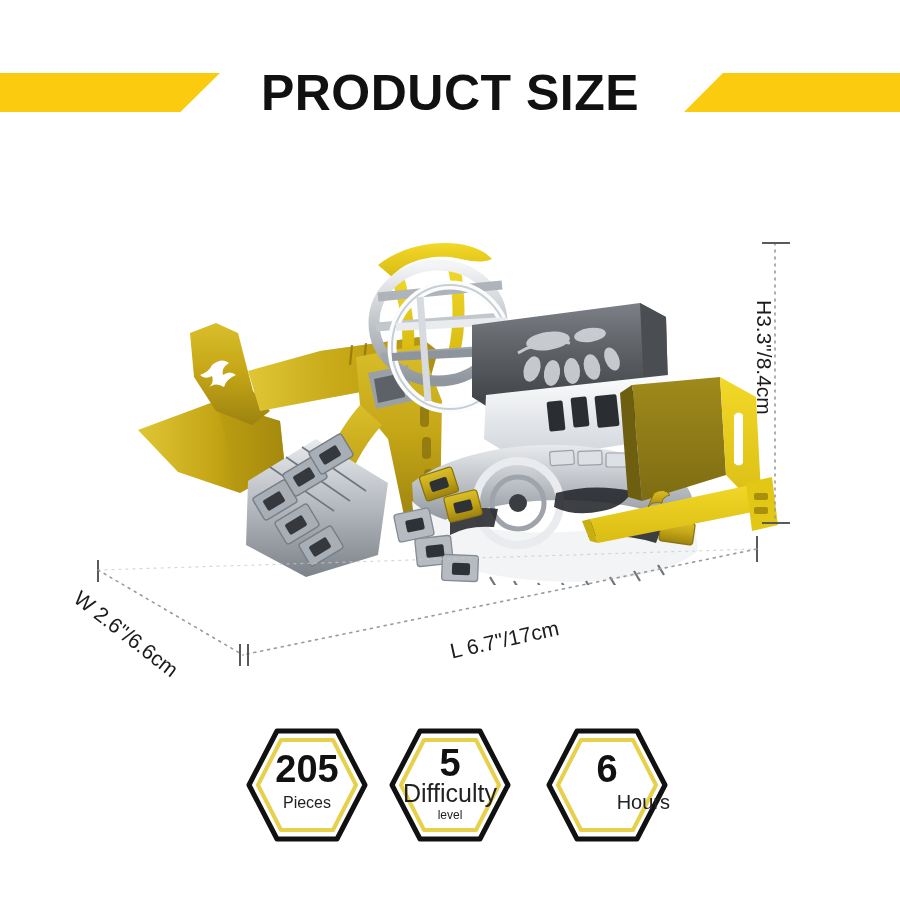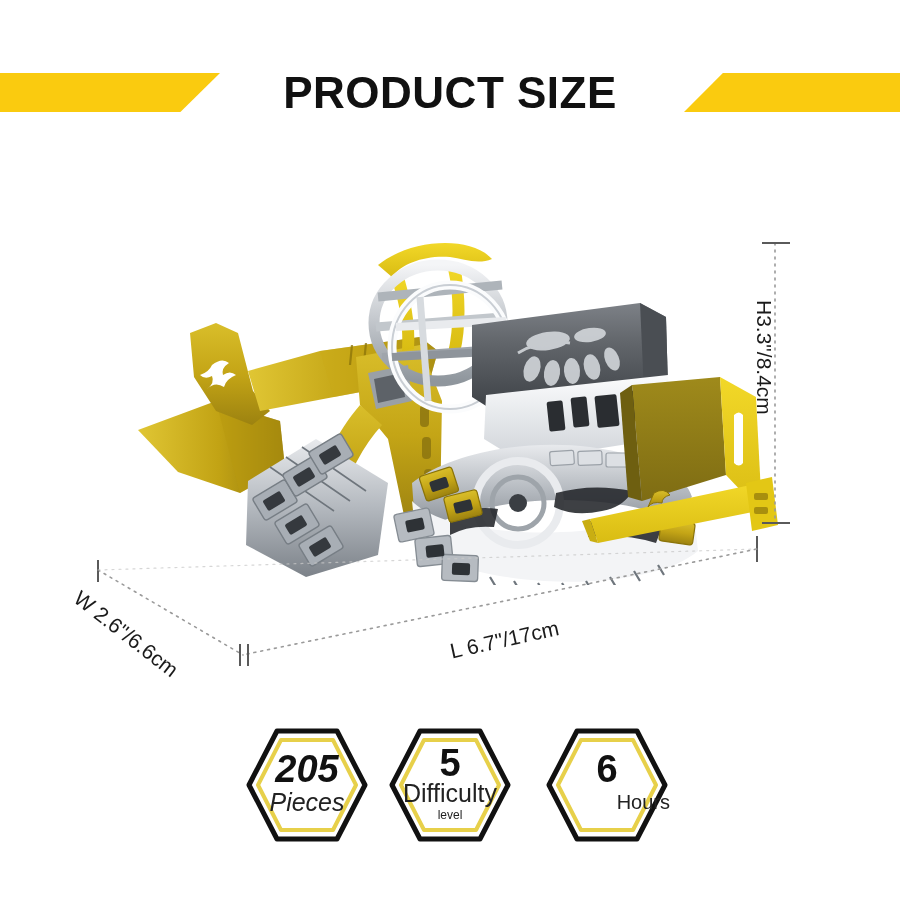--- a/index.html
+++ b/index.html
@@ -11,21 +11,21 @@
   #stage{position:absolute;left:0;top:0;width:900px;height:900px;}
 
   
   .banner{position:absolute;height:39px;background:#FACB0F;}
   .banner-left{left:0;top:73px;width:220px;
     clip-path:polygon(0 0,100% 0,82% 100%,0 100%);}
   .banner-right{left:684px;top:73px;width:216px;
     clip-path:polygon(18% 0,100% 0,100% 100%,0 100%);}
   .page-title{
     position:absolute;left:0;top:66px;width:900px;text-align:center;
-    font-size:44px;font-weight:bold;color:#111111;
+    font-size:50px;font-weight:bold;color:#111111;
     letter-spacing:0.5px;line-height:54px;
     font-family:"Liberation Sans",sans-serif;
   }
 
   
   #product{position:absolute;left:120px;top:225px;width:680px;height:360px;}
 
   
   .dimline{position:absolute;}
   .dim-label{
@@ -289,27 +289,27 @@
 
     <line x1="98" y1="570" x2="757" y2="549" stroke="#c9c9c9" stroke-width="1.2" stroke-dasharray="2 5" stroke-linecap="round" opacity="0.75"></line>
   </svg>
 
   <div class="dim-label label-h">H3.3"/8.4cm</div>
   <div class="dim-label label-l">L 6.7"/17cm</div>
   <div class="dim-label label-w">W 2.6"/6.6cm</div>
 
   <div id="badges">
 
-    <div class="badge" style="left:244px;top:5px;font-style:italic;">
+    <div class="badge" style="left:244px;top:5px;">
       <svg viewBox="0 0 126 116" style="position:absolute;left:0;top:0;width:126px;height:116px;">
         <path d="M33 4 H93 L121 58 L93 112 H33 L5 58 Z" fill="none" stroke="#111111" stroke-width="5" stroke-linejoin="round"></path>
         <path d="M37 13 H89 L112 58 L89 103 H37 L14 58 Z" fill="none" stroke="#E7D04A" stroke-width="4" stroke-linejoin="round"></path>
       </svg>
       <div class="badge-num" style="top:22px;font-size:38px;line-height:40px;">205</div>
-      <div class="badge-cap" style="top:64px;font-size:25px;line-height:23px;">Pieces</div>
+      <div class="badge-cap" style="top:64px;font-size:16px;line-height:23px;">Pieces</div>
     </div>
 
     <div class="badge" style="left:387px;top:5px;">
       <svg viewBox="0 0 126 116" style="position:absolute;left:0;top:0;width:126px;height:116px;">
         <path d="M33 4 H93 L121 58 L93 112 H33 L5 58 Z" fill="none" stroke="#111111" stroke-width="5" stroke-linejoin="round"></path>
         <path d="M37 13 H89 L112 58 L89 103 H37 L14 58 Z" fill="none" stroke="#E7D04A" stroke-width="4" stroke-linejoin="round"></path>
       </svg>
       <div class="badge-num" style="top:16px;font-size:38px;line-height:40px;">5</div>
       <div class="badge-cap" style="top:55px;font-size:25px;line-height:22px;">Difficulty</div>
       <div class="badge-cap" style="top:77px;font-size:12px;line-height:22px;">level</div>

